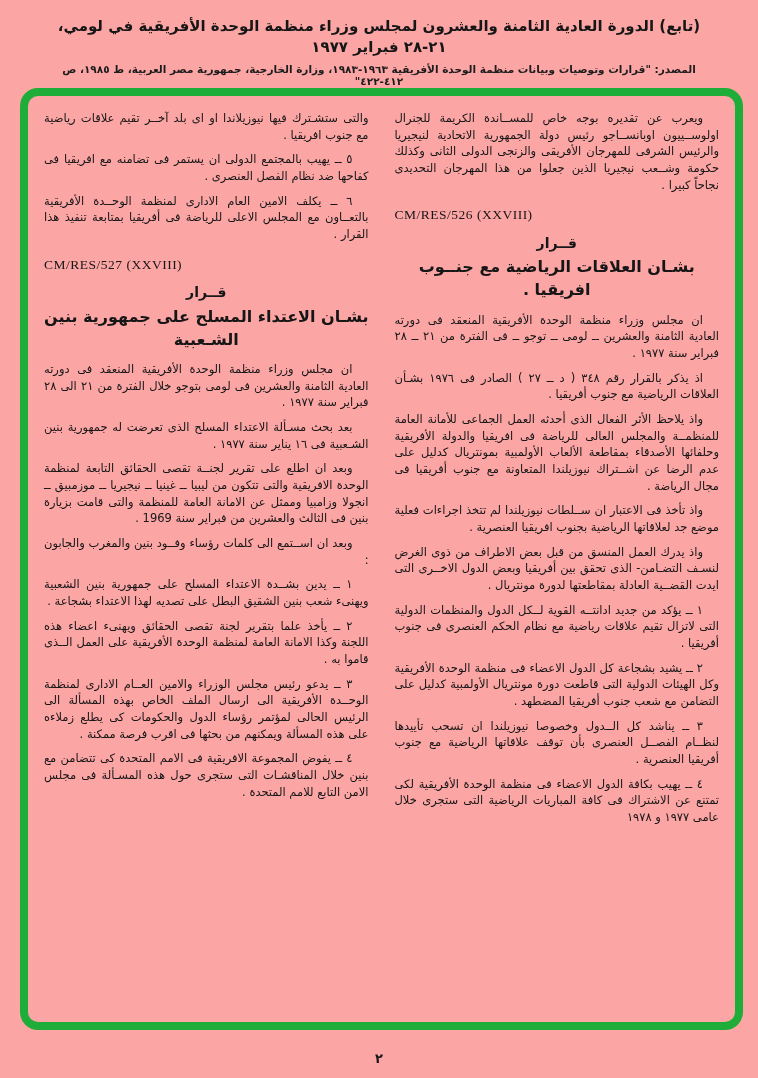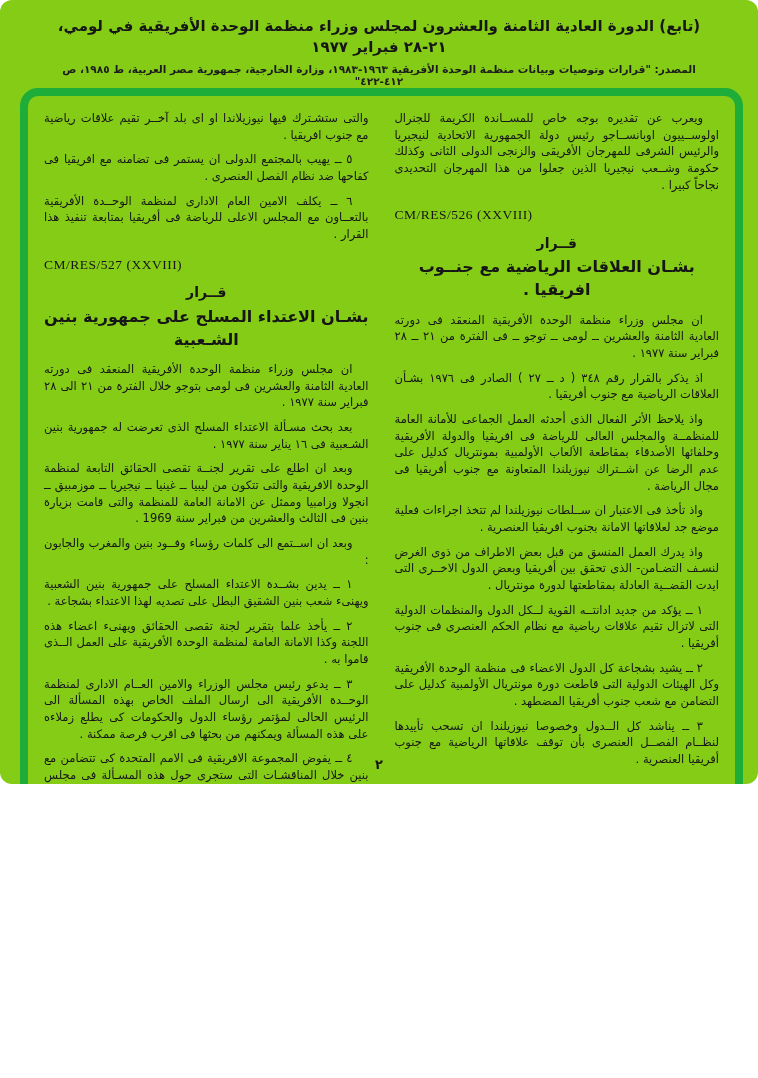--- a/index.html
+++ b/index.html
@@ -1,18 +1,18 @@
 <!DOCTYPE html>
 <html lang="ar"><head>
 <meta charset="utf-8">
 <style>
   html,body{margin:0;padding:0;background:#ffffff;}
   .page{
-    position:relative;width:758px;height:784px;background:#84cc16;
-    font-family:"DejaVu Sans",sans-serif;color:#161616;overflow:hidden;border-radius:12px;
+    position:relative;width:758px;height:1078px;background:#fca5a5;
+    font-family:"DejaVu Sans",sans-serif;color:#161616;overflow:hidden;
   }
   .header{
     position:absolute;top:16px;left:40px;right:40px;
     direction:rtl;text-align:center;
   }
   .header-title{font-size:15px;font-weight:bold;letter-spacing:0;line-height:1.4;}
   .header-source{font-size:10.5px;font-weight:bold;margin-top:5px;color:#1c1c1c;}
   .frame{
     position:absolute;left:20px;top:88px;width:723px;height:942px;
     box-sizing:border-box;border:8px solid #1fad3a;border-radius:18px;
@@ -49,25 +49,26 @@
   <div class="frame">
 
     <div class="col">
       <p class="para">ويعرب عن تقديره بوجه خاص للمســاندة الكريمة للجنرال اولوســييون اوبانســاجو رئيس دولة الجمهورية الاتحادية لنيجيريا والرئيس الشرفى للمهرجان الأفريقى والزنجى الدولى الثانى وكذلك حكومة وشــعب نيجيريا الذين جعلوا من هذا المهرجان التحديدى نجاحاً كبيرا .</p>
       <p class="res-id">CM/RES/526 (XXVIII)</p>
       <p class="res-title">قــرار</p>
       <p class="res-subject">بشـان العلاقات الرياضية مع جنــوب افريقيا .</p>
       <p class="para">ان مجلس وزراء منظمة الوحدة الأفريقية المنعقد فى دورته العادية الثامنة والعشرين ــ لومى ــ توجو ــ فى الفترة من ٢١ ــ ٢٨ فبراير سنة ١٩٧٧ .</p>
       <p class="para">اذ يذكر بالقرار رقم ٣٤٨ ( د ــ ٢٧ ) الصادر فى ١٩٧٦ بشـأن العلاقات الرياضية مع جنوب أفريقيا .</p>
       <p class="para">واذ يلاحظ الأثر الفعال الذى أحدثه العمل الجماعى للأمانة العامة للمنظمــة والمجلس العالى للرياضة فى افريقيا والدولة الأفريقية وحلفائها الأصدقاء بمقاطعة الألعاب الأولمبية بمونتريال كدليل على عدم الرضا عن اشــتراك نيوزيلندا المتعاونة مع جنوب أفريقيا فى مجال الرياضة .</p>
-      <p class="para">واذ تأخذ فى الاعتبار ان ســلطات نيوزيلندا لم تتخذ اجراءات فعلية موضع جد لعلاقاتها الامانة بجنوب افريقيا العنصرية .</p>
+      <p class="para">واذ تأخذ فى الاعتبار ان ســلطات نيوزيلندا لم تتخذ اجراءات فعلية موضع جد لعلاقاتها الرياضية بجنوب افريقيا العنصرية .</p>
       <p class="para">واذ يدرك العمل المنسق من قبل بعض الاطراف من ذوى الغرض لنسـف التضـامن- الذى تحقق بين أفريقيا وبعض الدول الاخــرى التى ايدت القضــية العادلة بمقاطعتها لدورة مونتريال .</p>
       <p class="para">١ ــ يؤكد من جديد ادانتــه القوية لــكل الدول والمنظمات الدولية التى لاتزال تقيم علاقات رياضية مع نظام الحكم العنصرى فى جنوب أفريقيا .</p>
       <p class="para">٢ ــ يشيد بشجاعة كل الدول الاعضاء فى منظمة الوحدة الأفريقية وكل الهيئات الدولية التى قاطعت دورة مونتريال الأولمبية كدليل على التضامن مع شعب جنوب أفريقيا المضطهد .</p>
       <p class="para">٣ ــ يناشد كل الــدول وخصوصا نيوزيلندا ان تسحب تأييدها لنظــام الفصــل العنصرى بأن توقف علاقاتها الرياضية مع جنوب أفريقيا العنصرية .</p>
+      <p class="para">٤ ــ يهيب بكافة الدول الاعضاء فى منظمة الوحدة الأفريقية لكى تمتنع عن الاشتراك فى كافة المباريات الرياضية التى ستجرى خلال عامى ١٩٧٧ و ١٩٧٨</p>
     </div>
 
     <div class="col">
       <p class="cont">والتى ستشـترك فيها نيوزيلاندا او اى بلد آخــر تقيم علاقات رياضية مع جنوب افريقيا .</p>
       <p class="para">٥ ــ يهيب بالمجتمع الدولى ان يستمر فى تضامنه مع افريقيا فى كفاحها ضد نظام الفصل العنصرى .</p>
       <p class="para">٦ ــ يكلف الامين العام الادارى لمنظمة الوحــدة الأفريقية بالتعــاون مع المجلس الاعلى للرياضة فى أفريقيا بمتابعة تنفيذ هذا القرار .</p>
       <p class="res-id">CM/RES/527 (XXVIII)</p>
       <p class="res-title">قــرار</p>
       <p class="res-subject">بشـان الاعتداء المسلح على جمهورية بنين الشـعبية</p>
       <p class="para">ان مجلس وزراء منظمة الوحدة الأفريقية المنعقد فى دورته العادية الثامنة والعشرين فى لومى بتوجو خلال الفترة من ٢١ الى ٢٨ فبراير سنة ١٩٧٧ .</p>

